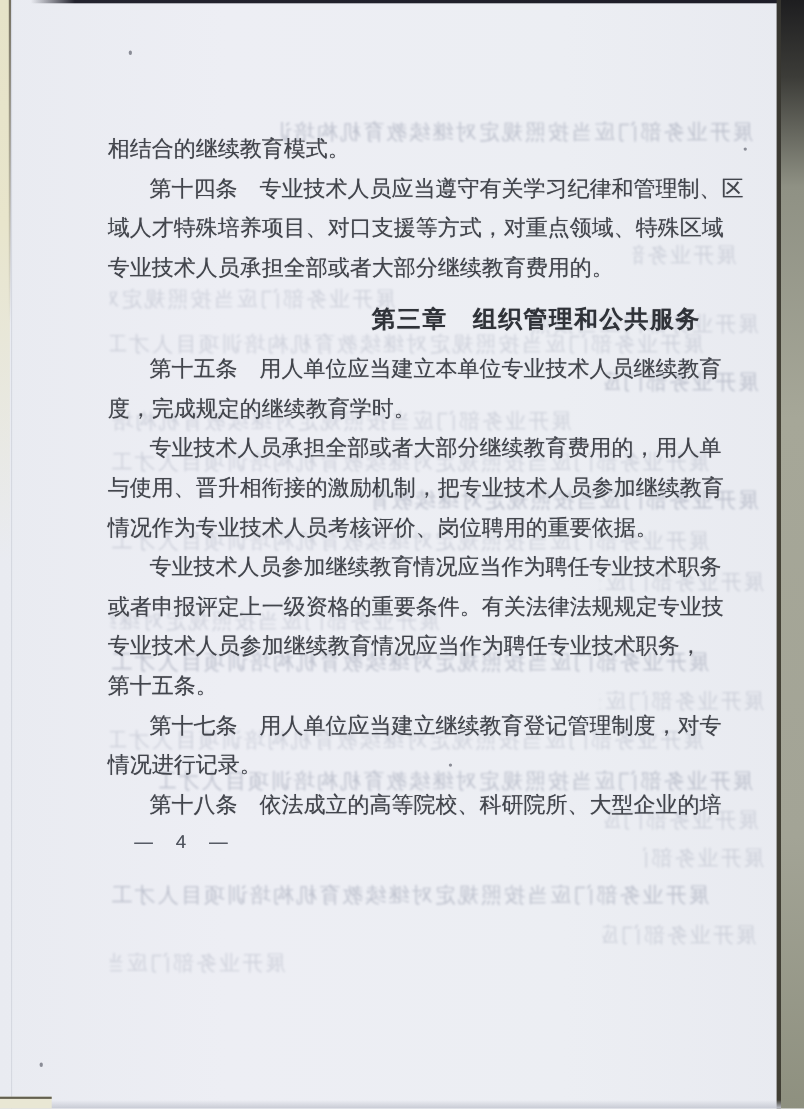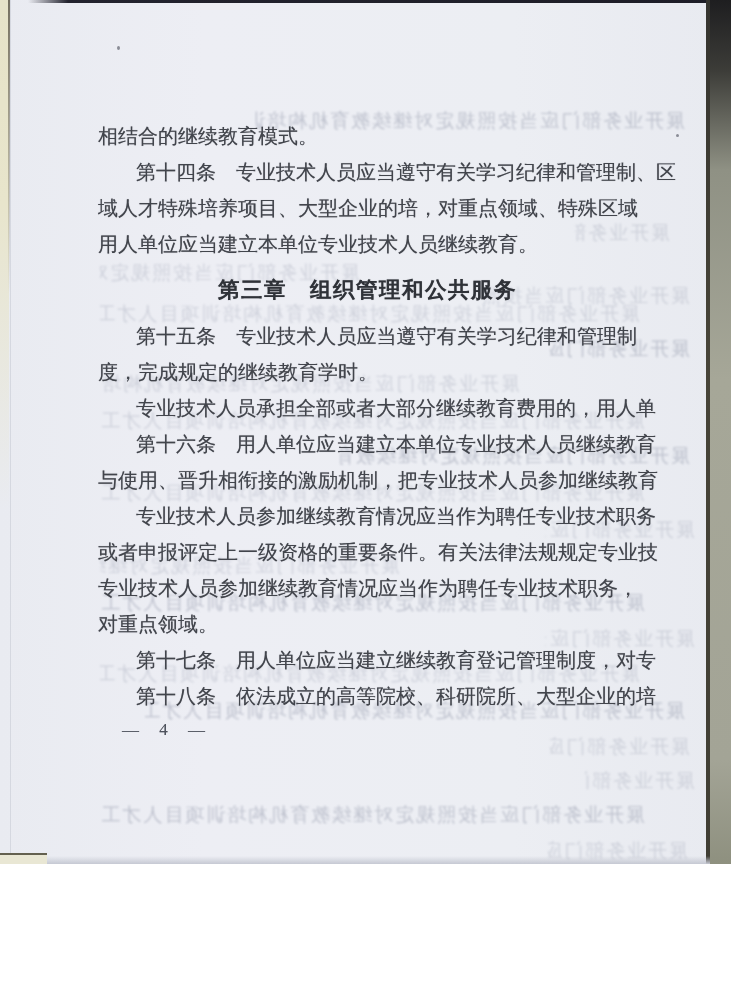--- a/index.html
+++ b/index.html
@@ -1,21 +1,21 @@
 <!DOCTYPE html>
 <html><head>
 <meta charset="utf-8">
 <style>
   html,body{margin:0;padding:0;background:#fff;}
   .scan{
     position:relative;
-    width:731px;height:864px;
+    width:731px;height:1008px;
     overflow:hidden;
     background:linear-gradient(90deg,#e9ebf1 0%,#edeef4 28%,#eceef3 70%,#e8eaf0 100%);
-    font-family:Liberation Serif, serif;
+    font-family:Liberation Sans, sans-serif;
   }
   
   .edge-top{position:absolute;top:0;left:28px;right:0;height:3px;
     background:linear-gradient(90deg,rgba(35,35,46,0) 0,#23232e 40px,#1d1d27 100%);}
   .edge-left-cream{position:absolute;left:0;top:0;width:9px;height:580px;
     background:linear-gradient(180deg,#e6e3c8 0%,#e8e5cc 35%,rgba(232,229,204,0) 88%);}
   .edge-left-line{position:absolute;left:8px;top:0;width:2px;height:320px;
     background:linear-gradient(180deg,rgba(110,105,89,.95),rgba(110,105,89,0) 92%);}
   .edge-left-faint{position:absolute;left:10px;top:0;width:1px;height:100%;
     background:rgba(115,120,138,.16);}
@@ -41,21 +41,21 @@
   .ln{
     height:36px;line-height:36px;font-size:20px;
     text-align:justify;text-align-last:justify;
     text-shadow:0 0 .7px rgba(66,69,76,.6);
     white-space:nowrap;
   }
   .ln.short{text-align-last:left;}
   .ln.ind{text-indent:38px;}
   .head{
     height:36px;line-height:36px;margin:10px 0;
-    text-align:center;font-weight:bold;font-size:21.5px;letter-spacing:1.5px;
+    text-align:right;font-weight:bold;font-size:21.5px;letter-spacing:1.5px;
     color:#2f3238;text-shadow:0 0 .7px rgba(47,50,56,.6);
   }
   .pagenum{
     margin-top:6px;padding-left:24px;
     font-size:17px;letter-spacing:6px;word-spacing:4px;color:#4e525c;
     text-shadow:0 0 .6px rgba(78,82,92,.5);
   }
 </style>
 </head>
 <body>
@@ -80,35 +80,36 @@
   <div class="ghost strong" style="top:700px;left:145px;width:540px">展开业务部门应当按照规定对继续教育机构培训项目人才工程实施管理评价考核监督检查落实保障服务</div>
   <div class="ghost" style="top:736px;left:550px;width:140px">展开业务部门应当按照规定对继续教育机构培训项目人才工程实施管理评价考核监督检查落实保障服务</div>
   <div class="ghost" style="top:770px;left:585px;width:110px">展开业务部门应当按照规定对继续教育机构培训项目人才工程实施管理评价考核监督检查落实保障服务</div>
   <div class="ghost strong" style="top:804px;left:100px;width:545px">展开业务部门应当按照规定对继续教育机构培训项目人才工程实施管理评价考核监督检查落实保障服务</div>
   <div class="ghost" style="top:840px;left:548px;width:140px">展开业务部门应当按照规定对继续教育机构培训项目人才工程实施管理评价考核监督检查落实保障服务</div>
   <div class="ghost" style="top:866px;left:100px;width:160px">展开业务部门应当按照规定对继续教育机构培训项目人才工程实施管理评价考核监督检查落实保障服务</div>
 
   <div class="text-block">
     <div class="ln short">相结合的继续教育模式。</div>
     <div class="ln ind">第十四条　专业技术人员应当遵守有关学习纪律和管理制、区</div>
-    <div class="ln">域人才特殊培养项目、大型企业的培，对重点领域、特殊区域</div>
-    <div class="ln short">用人单位应当建立本单位专业技术人员继续教育。</div>
+    <div class="ln">域人才特殊培养项目、对口支援等方式，对重点领域、特殊区域</div>
+    <div class="ln short">专业技术人员承担全部或者大部分继续教育费用的。</div>
 
     <div class="head">第三章　组织管理和公共服务</div>
 
-    <div class="ln ind">第十五条　专业技术人员应当遵守有关学习纪律和管理制</div>
+    <div class="ln ind">第十五条　用人单位应当建立本单位专业技术人员继续教育</div>
     <div class="ln short">度，完成规定的继续教育学时。</div>
     <div class="ln ind">专业技术人员承担全部或者大部分继续教育费用的，用人单</div>
-    <div class="ln ind">第十六条　用人单位应当建立本单位专业技术人员继续教育</div>
     <div class="ln">与使用、晋升相衔接的激励机制，把专业技术人员参加继续教育</div>
+    <div class="ln short">情况作为专业技术人员考核评价、岗位聘用的重要依据。</div>
     <div class="ln ind">专业技术人员参加继续教育情况应当作为聘任专业技术职务</div>
     <div class="ln">或者申报评定上一级资格的重要条件。有关法律法规规定专业技</div>
     <div class="ln">专业技术人员参加继续教育情况应当作为聘任专业技术职务，</div>
-    <div class="ln short">对重点领域。</div>
+    <div class="ln short">第十五条。</div>
     <div class="ln ind">第十七条　用人单位应当建立继续教育登记管理制度，对专</div>
+    <div class="ln short">情况进行记录。</div>
     <div class="ln ind">第十八条　依法成立的高等院校、科研院所、大型企业的培</div>
 
     <div class="pagenum">— 4 —</div>
   </div>
 
   <div class="edge-top"></div>
   <div class="edge-left-cream"></div>
   <div class="edge-left-line"></div>
   <div class="edge-left-faint"></div>
   <div class="edge-right-line"></div>

